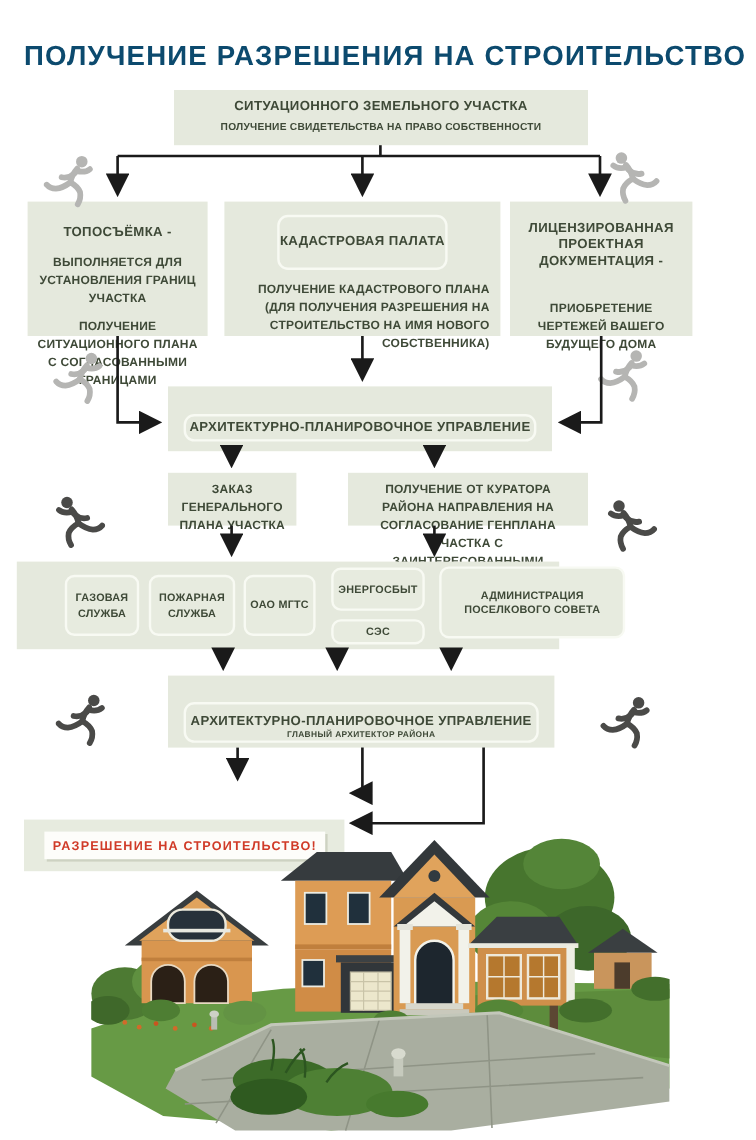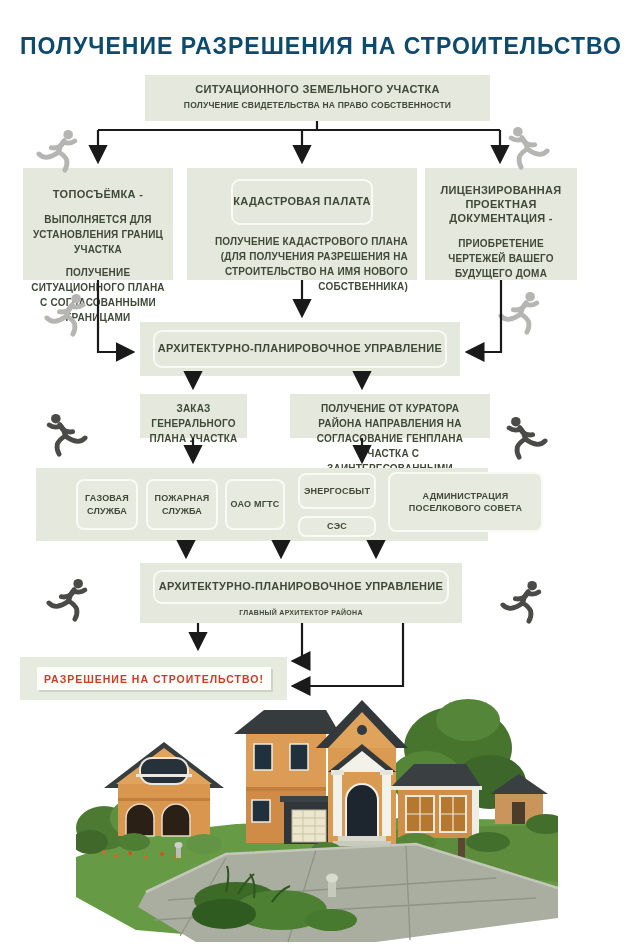--- a/index.html
+++ b/index.html
@@ -16,61 +16,61 @@
   }
   
   .gbox{
     position:absolute;background:#e5e9dd;color:#3e4937;
     font-weight:bold;text-align:center;box-sizing:border-box;
   }
   .bigtxt{font-size:11px;line-height:1.25;letter-spacing:.3px;}
   .smalltxt{font-size:10px;line-height:1.5;letter-spacing:.2px;}
   .innerframe{
     border:2px solid #f8faf3;border-radius:9px;box-sizing:border-box;
-    display:flex;align-items:center;justify-content:center;
+    display:flex;align-items:center;justify-content:center;margin-top:15px;
   }
   
   #land-box{left:145px;top:75px;width:345px;height:46px;padding-top:8px;}
   #land-box .sub{font-size:8.5px;margin-top:3px;letter-spacing:.2px;}
   
   #topo-box{left:23px;top:168px;width:150px;height:112px;padding:20px 8px 0;}
   #topo-box .t{margin-bottom:10px;}
   #topo-box .smalltxt{margin-bottom:8px;}
   #cadastre-box{left:187px;top:168px;width:230px;height:112px;text-align:right;}
   #cadastre-inner{margin:11px auto 0;width:142px;height:46px;}
   #cadastre-box .note{margin:9px auto 0;width:212px;}
   #license-box{left:425px;top:168px;width:152px;height:112px;padding:16px 6px 0;}
-  #license-box .t{margin-bottom:11px;text-align:center;}
+  #license-box .t{margin-bottom:25px;text-align:center;}
   
   #apu1-box{left:140px;top:322px;width:320px;height:54px;}
   #apu1-box .innerframe{position:absolute;left:13px;right:13px;top:8px;bottom:8px;}
   
   #order-box{left:140px;top:394px;width:107px;height:44px;padding:7px 4px 0;}
   #referral-box{left:262px;top:394px;width:200px;height:44px;padding:7px 8px 0;margin-left:28px;}
   
-  #services-band{left:36px;top:468px;width:452px;height:73px;}
+  #services-band{left:14px;top:468px;width:452px;height:73px;}
   .svc{
     position:absolute;background:#e7ebdf;
     border:2px solid #f8faf3;border-radius:8px;box-sizing:border-box;
     display:flex;align-items:center;justify-content:center;
     font-weight:bold;color:#3e4937;text-align:center;
     font-size:9px;line-height:1.35;letter-spacing:.2px;
   }
   #svc-gas{left:40px;top:11px;width:62px;height:51px;}
   #svc-fire{left:110px;top:11px;width:72px;height:51px;}
   #svc-mgts{left:189px;top:11px;width:60px;height:51px;}
   #svc-energo{left:262px;top:5px;width:78px;height:36px;}
   #svc-ses{left:262px;top:48px;width:78px;height:21px;}
   #svc-admin{left:352px;top:4px;width:155px;height:60px;padding:0 8px;text-align:center;}
   
   #apu2-box{left:140px;top:563px;width:322px;height:60px;}
   #apu2-box .innerframe{position:absolute;left:13px;right:13px;top:7px;height:34px;}
   #apu2-box .sub{position:absolute;left:0;right:0;bottom:7px;font-size:7px;letter-spacing:.3px;}
   
-  #permit-band{left:20px;top:657px;width:267px;height:43px;background:#e7ebdf;}
+  #permit-band{left:20px;top:683px;width:267px;height:43px;background:#e7ebdf;}
   #permit-inner{
     position:absolute;left:17px;top:10px;width:234px;height:23px;
     background:#fdfdfa;box-shadow:2px 2px 0 #cdd2c2;
     display:flex;align-items:center;justify-content:center;
   }
   #permit-inner span{
     color:#d03b28;font-weight:bold;font-size:10.5px;letter-spacing:1px;white-space:nowrap;
   }
   
   .runner{position:absolute;width:48px;height:50px;}

